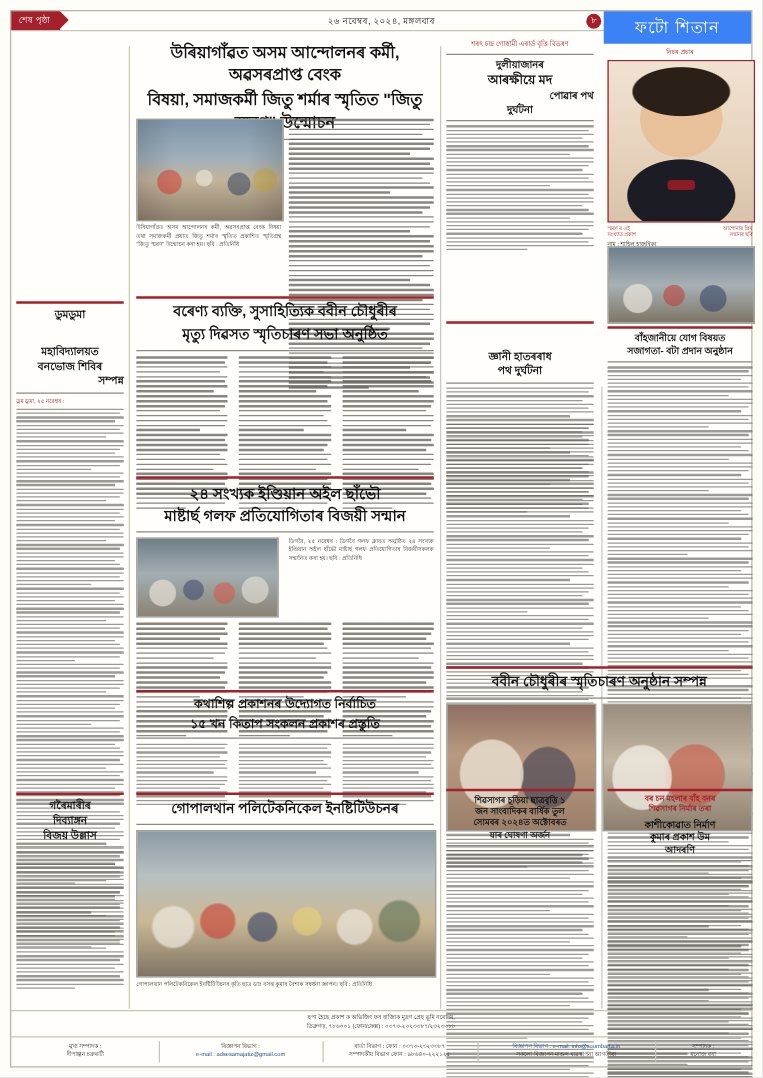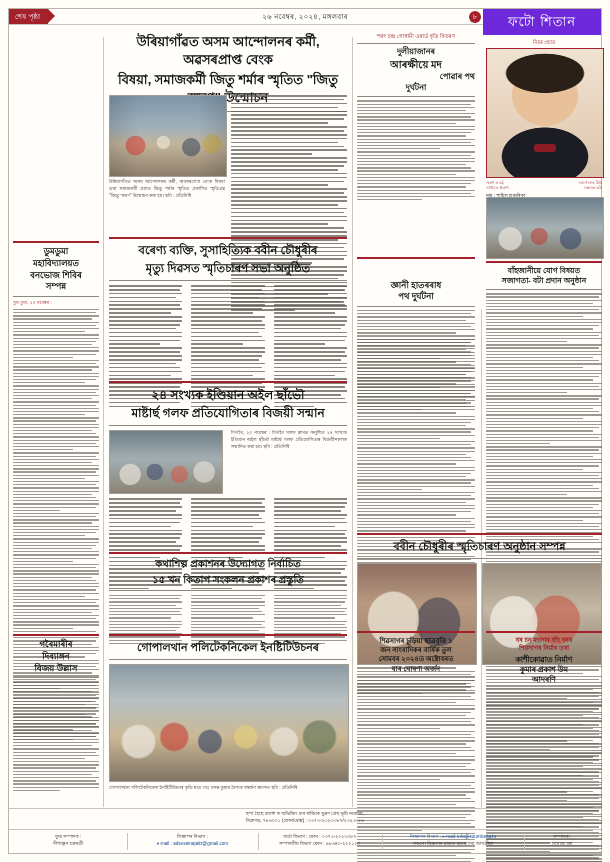--- a/index.html
+++ b/index.html
@@ -30,21 +30,21 @@
     position:absolute;left:50%;transform:translateX(-50%);top:2px;
     font-size:7px;color:#222;letter-spacing:.3px;
   }
   .topbar .pagenum{
     position:absolute;right:120px;top:1.5px;width:12px;height:12px;border-radius:50%;
     background:#a4202a;color:#fff;font-size:7px;text-align:center;line-height:12px;
   }
   
   .photo-masthead{
     position:absolute;right:0;top:0;width:118px;height:26px;
-    background:#6d28d9;color:#fff;text-align:center;
+    background:#3b82f6;color:#fff;text-align:center;
     font-size:13px;line-height:26px;letter-spacing:1px;
   }
   
   .hl{
     color:#111;text-align:center;line-height:1.35;font-weight:bold;
   }
   .rule{background:#8d8880;height:1px;width:100%;}
   .rule2{background:#a4202a;height:2px;width:100%;}
   .col-rule{position:absolute;top:0;bottom:0;width:1px;background:#ccc7bd;}
   
@@ -87,24 +87,24 @@
       <div class="pagenum">৮</div>
     </div>
     <div class="photo-masthead">ফটো শিতান</div>
 
     <div class="col-rule" style="left:94px;top:28px;bottom:46px;"></div>
     <div class="col-rule" style="left:343px;top:28px;bottom:46px;"></div>
     <div class="col-rule" style="left:472px;top:300px;bottom:46px;"></div>
 
     <div style="position:absolute;left:4px;top:232px;width:86px;">
       <div class="rule2"></div>
-      <div class="hl" style="font-size:8.5px;margin:3px 0 1px;">ডুমডুমা</div>
+      <div class="hl" style="font-size:8.5px;margin:3px 0 19px;">ডুমডুমা</div>
       <div class="hl" style="font-size:8.5px;">মহাবিদ্যালয়ত</div>
       <div class="hl" style="font-size:8.5px;">বনভোজ শিবিৰ</div>
-      <div class="hl" style="font-size:8.5px;margin-bottom:3px;">সম্পন্ন</div>
+      <div class="hl" style="font-size:8.5px;margin-bottom:3px;text-align:right;">সম্পন্ন</div>
       <div class="rule" style="margin-bottom:3px;"></div>
       <div style="font-size:4.5px;color:#a4202a;margin-bottom:2px;">ডুম ডুমা, ২৫ নবেম্বৰ :</div>
       <div class="txt tiny">
         <i class="s1"></i>
           <i class="s2"></i>
           <i class="s1"></i>
           <i class="s3"></i>
           <i class="s1"></i>
           <i class="s2"></i>
           <i class="s1"></i>

